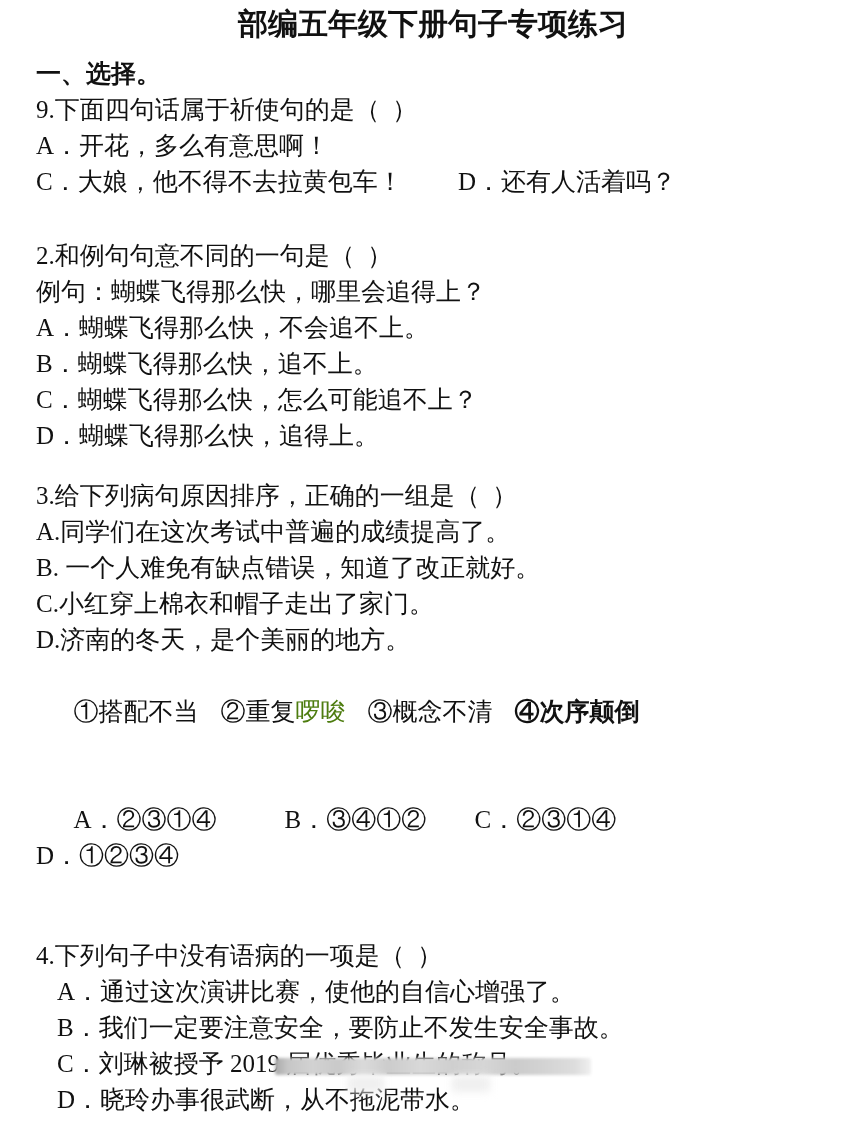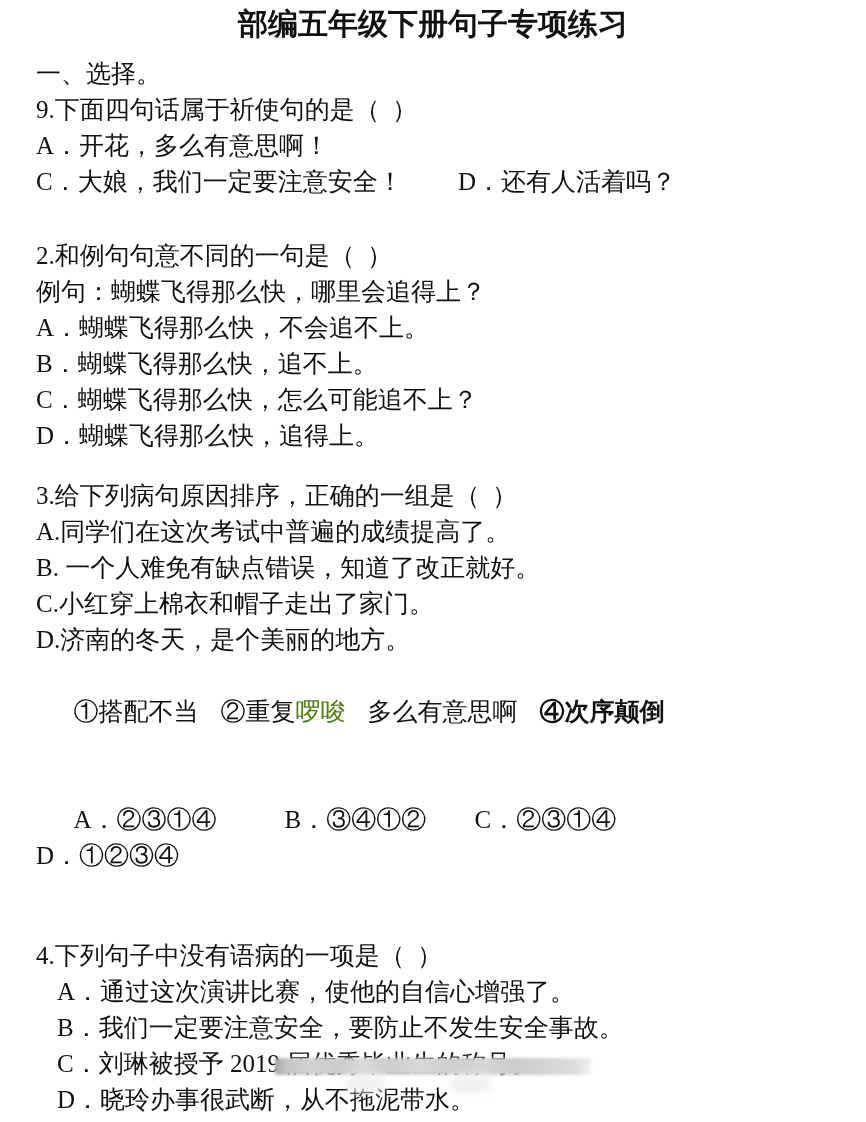--- a/index.html
+++ b/index.html
@@ -27,21 +27,21 @@
     font-size: 30px;
     line-height: 40px;
     font-weight: bold;
     text-align: center;
     white-space: pre-wrap;
   }
   .section-header {
     margin-top: 12px;
     font-size: 25px;
     line-height: 36px;
-    font-weight: normal;
+    font-weight: bold;
     white-space: pre-wrap;
   }
   .line {
     font-size: 25px;
     line-height: 36px;
     white-space: pre-wrap;
   }
   .two-col {
     display: flex;
   }
@@ -117,42 +117,42 @@
   <h1 class="title">部编五年级下册句子专项练习</h1>
 
   <div class="section-header">一、选择。</div>
 
   <div class="question q1">
     <div class="line">9.下面四句话属于祈使句的是（  ）</div>
     <div class="line two-col">
       <span class="col-left">A．开花，多么有意思啊！</span>
     </div>
     <div class="line two-col">
-      <span class="col-left">C．大娘，我们一定要注意安全！</span>
+      <span class="col-left">C．大娘，他不得不去拉黄包车！</span>
       <span class="col-right">D．还有人活着吗？</span>
     </div>
   </div>
 
   <div class="question q2">
     <div class="line">2.和例句句意不同的一句是（  ）</div>
     <div class="line">例句：蝴蝶飞得那么快，哪里会追得上？</div>
     <div class="line">A．蝴蝶飞得那么快，不会追不上。</div>
     <div class="line">B．蝴蝶飞得那么快，追不上。</div>
     <div class="line">C．蝴蝶飞得那么快，怎么可能追不上？</div>
     <div class="line">D．蝴蝶飞得那么快，追得上。</div>
   </div>
 
   <div class="question q3">
     <div class="line">3.给下列病句原因排序，正确的一组是（  ）</div>
     <div class="line">A.同学们在这次考试中普遍的成绩提高了。</div>
     <div class="line">B. 一个人难免有缺点错误，知道了改正就好。</div>
     <div class="line">C.小红穿上棉衣和帽子走出了家门。</div>
     <div class="line">D.济南的冬天，是个美丽的地方。</div>
     <div class="line reasons">
-      <span class="reason">①搭配不当</span><span class="reason"><span>②重复</span><span class="red-text">啰唆</span></span><span class="reason">多么有意思啊</span><span class="reason">④次序颠倒</span>
+      <span class="reason">①搭配不当</span><span class="reason"><span>②重复</span><span class="red-text">啰唆</span></span><span class="reason">③概念不清</span><span class="reason">④次序颠倒</span>
     </div>
     <div class="line answers">
       <span class="ans-a">A．②③①④</span><span class="ans-b">B．③④①②</span><span class="ans-c">C．②③①④</span><span class="ans-d">D．①②③④</span>
     </div>
   </div>
 
   <div class="question q4">
     <div class="line">4.下列句子中没有语病的一项是（  ）</div>
     <div class="line indent">A．通过这次演讲比赛，使他的自信心增强了。</div>
     <div class="line indent">B．我们一定要注意安全，要防止不发生安全事故。</div>

